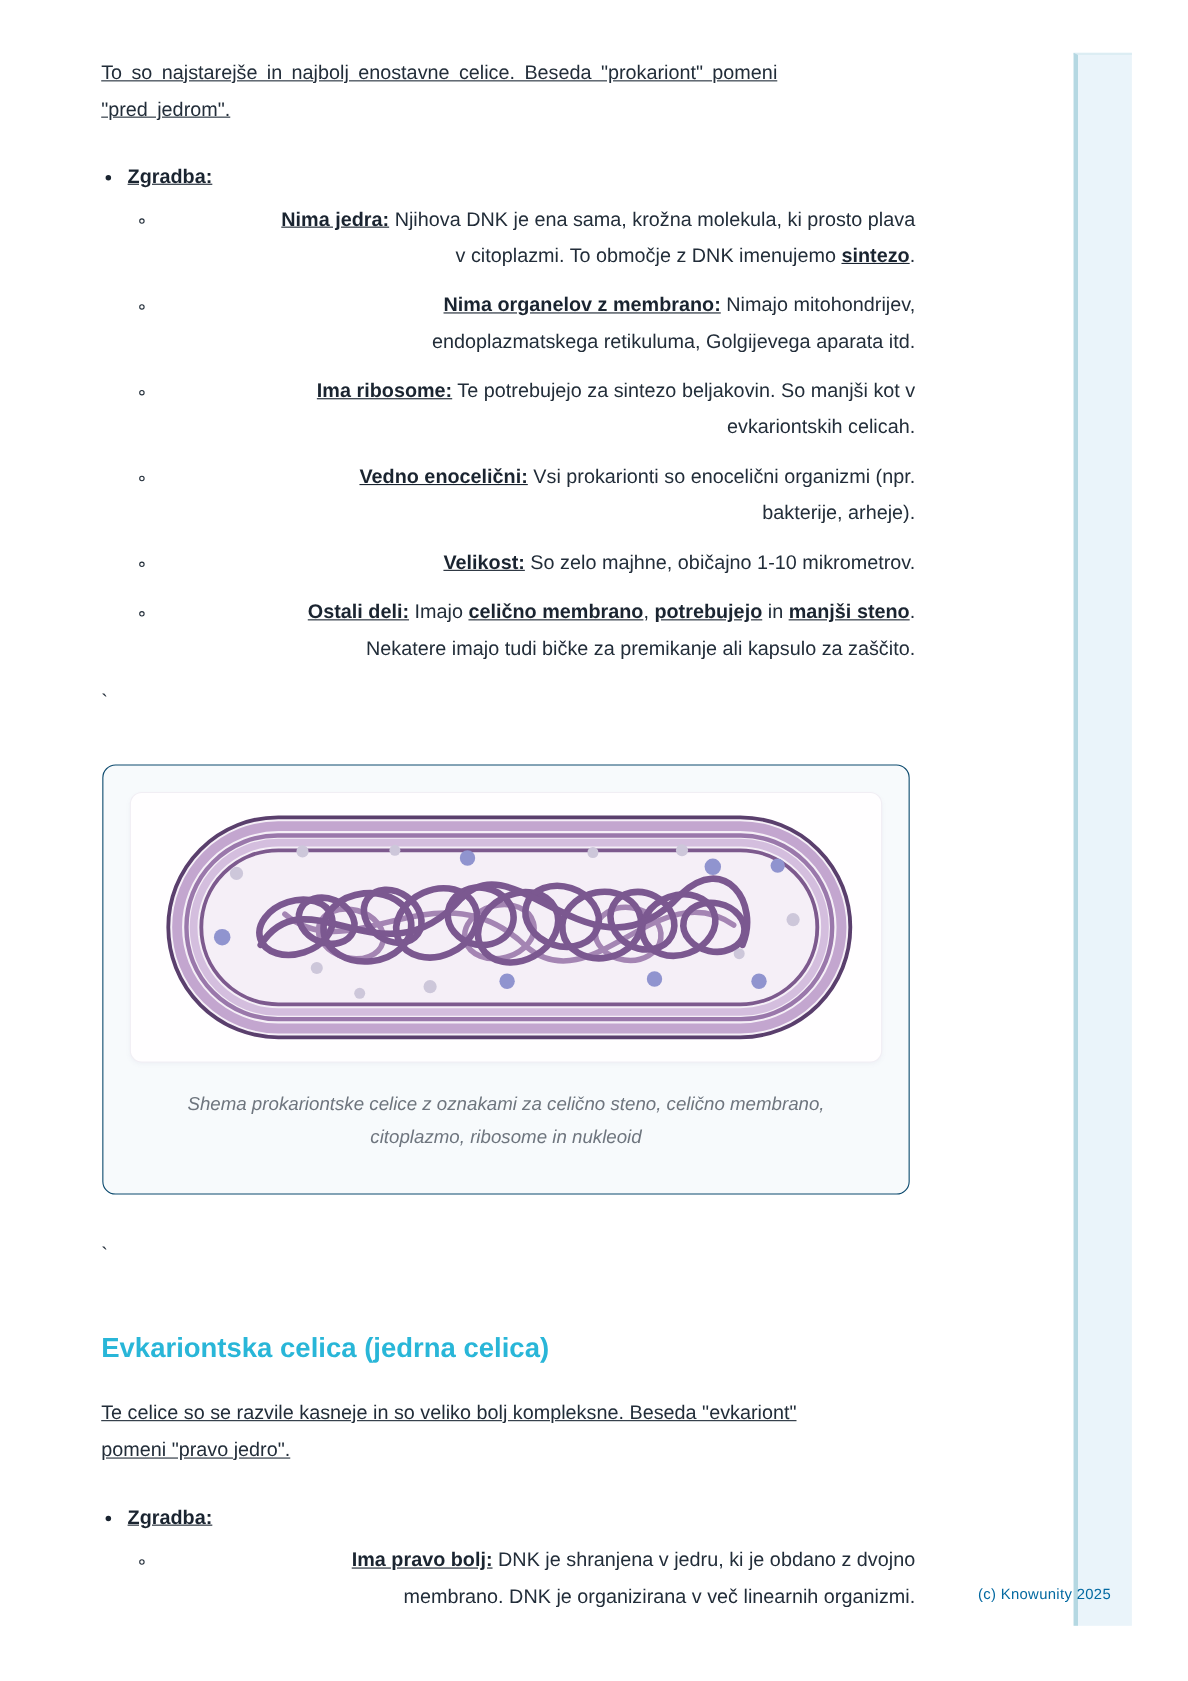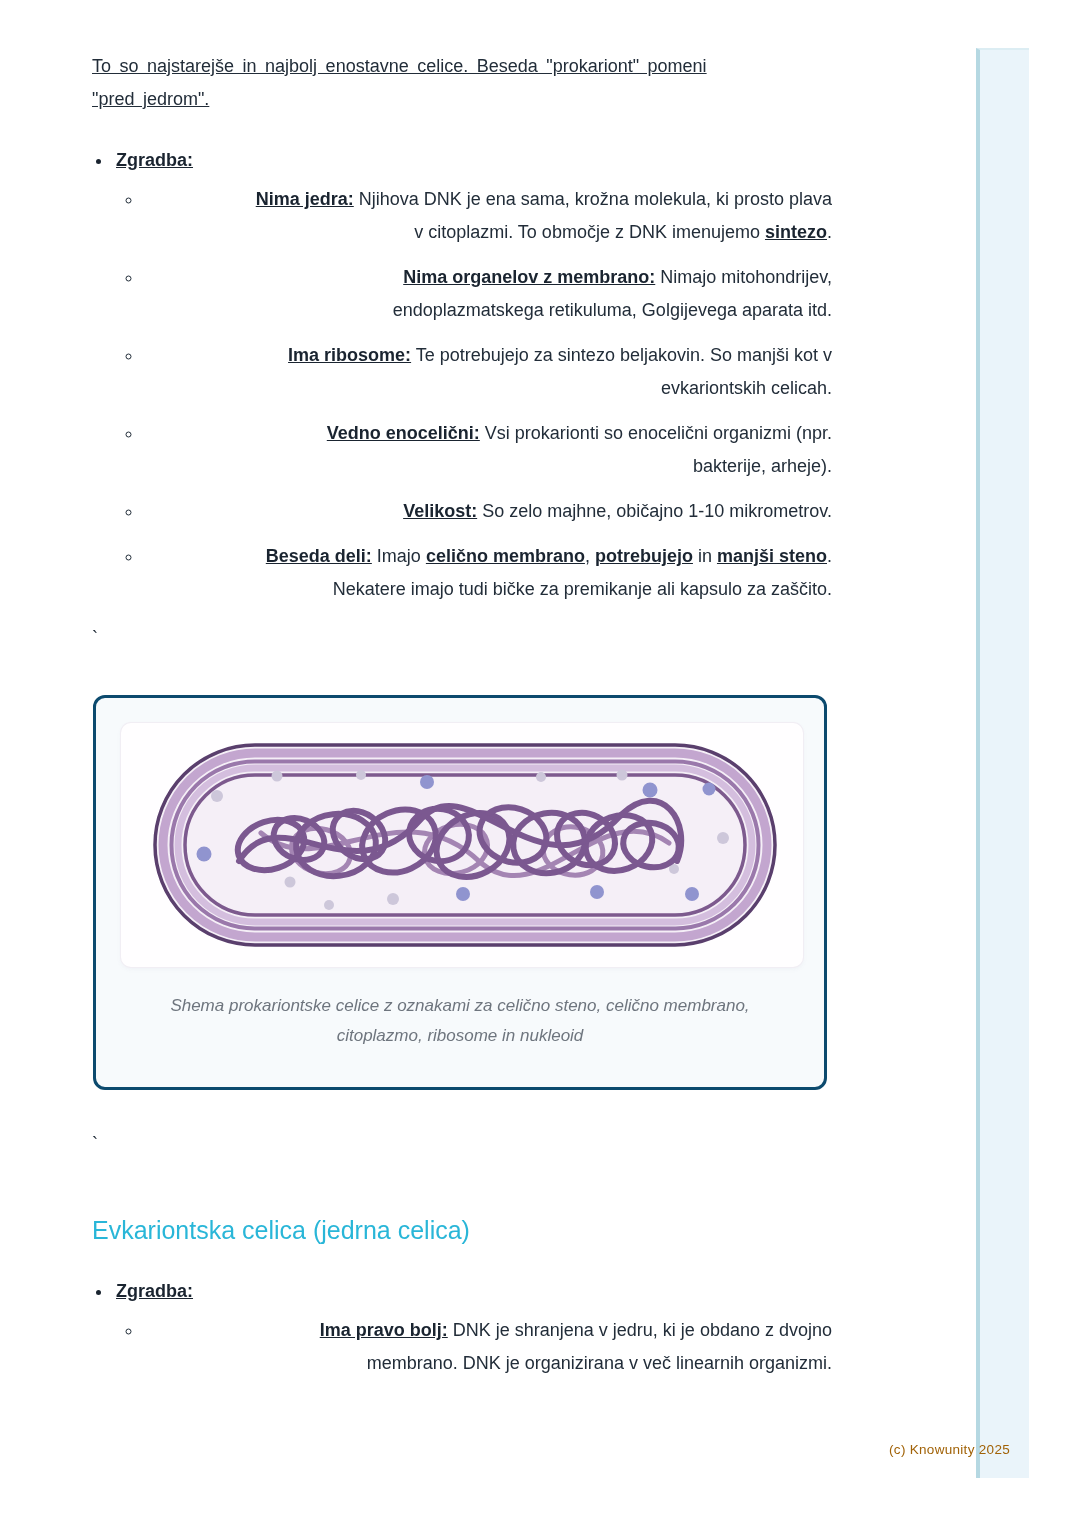--- a/index.html
+++ b/index.html
@@ -29,39 +29,39 @@
     list-style:circle;margin:6px 0 0 0;padding:0 0 0 26px;
   }
   ul.l2>li{
     margin:0 0 12px 0;padding-left:4px;white-space:pre-wrap;text-align:right;
   }
   ul.l2>li::marker{color:#222d39;font-size:15px;}
   .stray{margin-top:16px;height:33px;}
   .stray2{margin-top:38px;}
   .card{
     margin:40px 0 0 0;box-sizing:border-box;width:734px;
-    background:#f7fafc;border:3px solid #0c4a6e;border-radius:12px;
+    background:#f7fafc;border:1px solid #0c4a6e;border-radius:12px;
     padding:25px 25px 36px 25px;
   }
   .img-box{
     width:682px;height:244px;background:#fffeff;border-radius:10px;
     box-shadow:0 0 0 1px #f1eef4,0 2px 5px rgba(110,110,150,0.07);
     overflow:hidden;
   }
   .caption{
     margin:24px 0 0 0;text-align:center;font-style:italic;
     color:#6e757e;font-size:17px;line-height:30px;white-space:pre-wrap;
   }
   .heading{
-    margin:52px 0 0 0;color:#29b6d8;font-size:25px;line-height:34px;font-weight:400;
+    margin:52px 0 0 0;color:#29b6d8;font-size:25px;line-height:34px;font-weight:700;
   }
   .para-euk{margin-top:24px;line-height:34px;}
   .watermark{
     position:absolute;top:1441px;left:0;width:1010px;text-align:right;
-    font-size:13.5px;line-height:18px;color:#a16207;letter-spacing:0.3px;
+    font-size:13.5px;line-height:18px;color:#0369a1;letter-spacing:0.3px;
   }
 </style>
 </head>
 <body>
 
 <div class="accent-bar"></div>
 
 <main class="content">
 
   <p class="para para-intro">To so najstarejše in najbolj enostavne celice. Beseda "prokariont" pomeni
@@ -73,21 +73,21 @@
       <ul class="l2">
           <li><strong>Nima jedra:</strong><span> Njihova DNK je ena sama, krožna molekula, ki prosto plava
 v citoplazmi. To območje z DNK imenujemo </span><strong>sintezo</strong><span>.</span></li>
           <li><strong>Nima organelov z membrano:</strong><span> Nimajo mitohondrijev,
 endoplazmatskega retikuluma, Golgijevega aparata itd.</span></li>
           <li><strong>Ima ribosome:</strong><span> Te potrebujejo za sintezo beljakovin. So manjši kot v
 evkariontskih celicah.</span></li>
           <li><strong>Vedno enocelični:</strong><span> Vsi prokarionti so enocelični organizmi (npr.
 bakterije, arheje).</span></li>
           <li><strong>Velikost:</strong><span> So zelo majhne, običajno 1-10 mikrometrov.</span></li>
-          <li><strong>Beseda deli:</strong><span> Imajo </span><strong>celično membrano</strong><span>, </span><strong>potrebujejo</strong><span> in </span><strong>manjši steno</strong><span>.
+          <li><strong>Ostali deli:</strong><span> Imajo </span><strong>celično membrano</strong><span>, </span><strong>potrebujejo</strong><span> in </span><strong>manjši steno</strong><span>.
 Nekatere imajo tudi bičke za premikanje ali kapsulo za zaščito.</span></li>
         </ul>
     </li>
   </ul>
 
   <div class="stray">`</div>
 
   <figure class="card" style="margin-left:1px">
     <div class="img-box">
       <svg width="682" height="244" viewBox="0 0 682 244" aria-hidden="true">
@@ -146,20 +146,22 @@
       </svg>
     </div>
     <figcaption class="caption">Shema prokariontske celice z oznakami za celično steno, celično membrano,
 citoplazmo, ribosome in nukleoid</figcaption>
   </figure>
 
   <div class="stray stray2">`</div>
 
   <h2 class="heading">Evkariontska celica (jedrna celica)</h2>
 
+  <p class="para para-euk">Te celice so se razvile kasneje in so veliko bolj kompleksne. Beseda "evkariont"
+pomeni "pravo jedro".</p>
 
   <ul class="l1">
     <li>
       <strong>Zgradba:</strong>
       <ul class="l2">
           <li><strong>Ima pravo bolj:</strong><span> DNK je shranjena v jedru, ki je obdano z dvojno
 membrano. DNK je organizirana v več linearnih organizmi.</span></li>
         </ul>
     </li>
   </ul>

